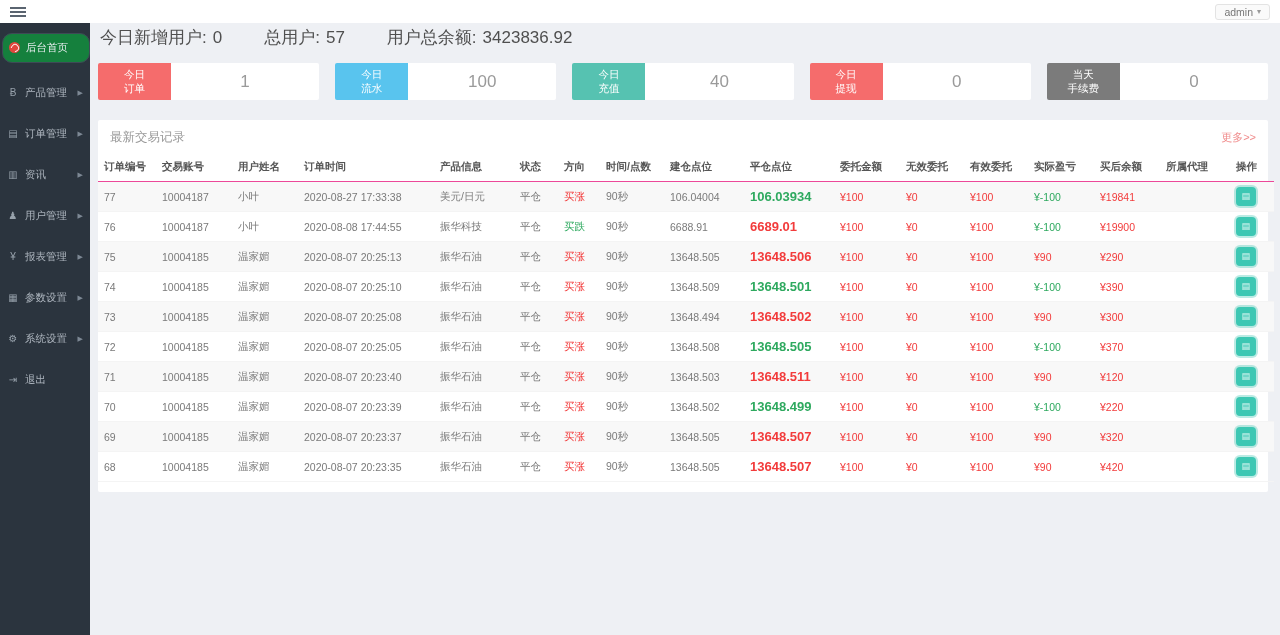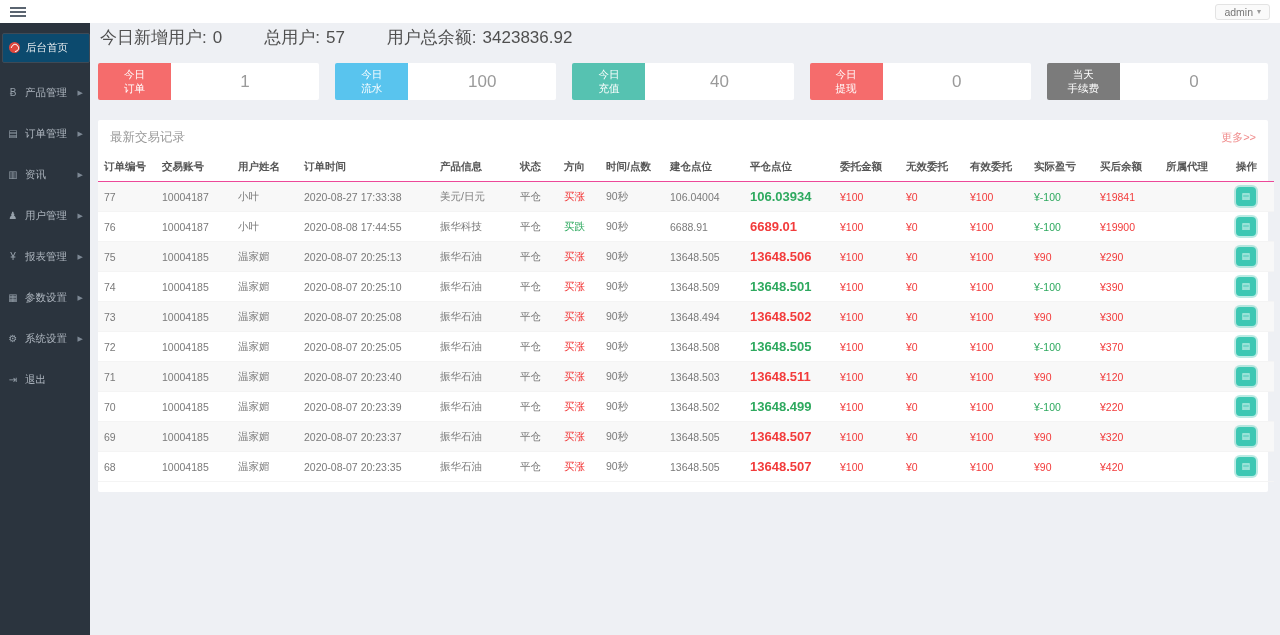--- a/index.html
+++ b/index.html
@@ -26,21 +26,21 @@
   .sidebar {
     position:fixed; top:23px; left:0; bottom:0; width:90px;
     background:#2b343e; padding-top:10px;
   }
   .side-item {
     height:27px; display:flex; align-items:center; gap:6px;
     padding:0 7px; color:#aeb6bf; font-size:10.5px; cursor:pointer;
     margin-bottom:14px; white-space:nowrap;
   }
   .side-item.active {
-    background:#0c4a6e; border:1px solid #3e4a56; border-radius:2px;
+    background:#15803d; border:1px solid #3e4a56; border-radius:10px;
     margin:0 0 16px 2px; padding:0 5px; height:30px; color:#e9edf0;
   }
   .side-icon { width:12px; text-align:center; font-size:10px; color:#97a1ab; flex:0 0 12px; }
   .ic-dash {
     display:inline-block; width:11px; height:11px; border-radius:50%;
     background:#e0473d; position:relative;
   }
   .ic-dash::after {
     content:""; position:absolute; left:2.5px; top:2.5px; width:6px; height:6px;
     border:1px solid rgba(255,255,255,.9); border-radius:50%;

